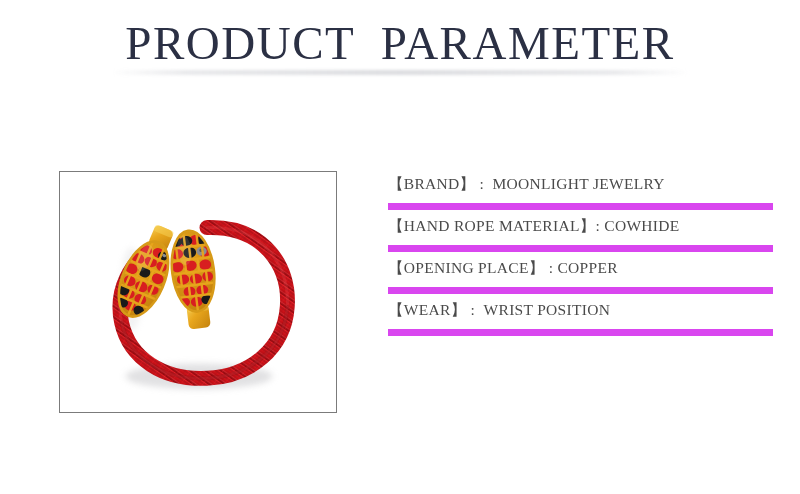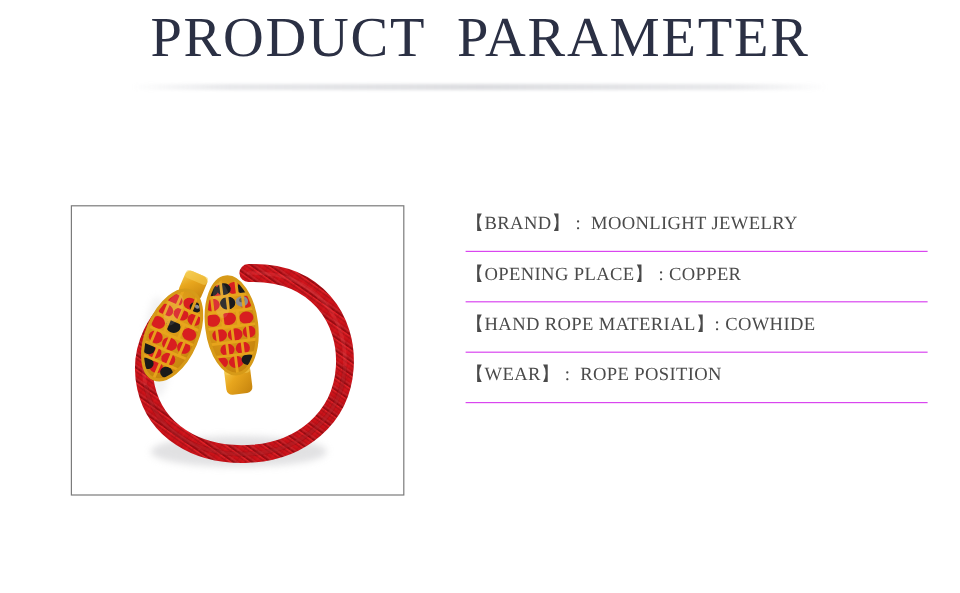--- a/index.html
+++ b/index.html
@@ -20,21 +20,21 @@
   .title-wrap {
     position: absolute;
     left: 0;
     top: 0;
     width: 800px;
     height: 82px;
   }
   .page-title {
     position: absolute;
     left: 0;
-    top: 6px;
+    top: 17px;
     width: 800px;
     text-align: center;
     font-family: "Liberation Serif", "DejaVu Serif", serif;
     font-size: 47px;
     line-height: 52px;
     font-weight: 400;
     color: #2b3044;
     letter-spacing: 1.5px;
     white-space: pre;
   }
@@ -73,21 +73,21 @@
 
   
   .param-list {
     position: absolute;
     left: 388px;
     top: 168px;
     width: 385px;
   }
   .param-row {
     height: 42px;
-    border-bottom: 1px solid #d946ef;
+    border-bottom: 7px solid #d946ef;
     display: flex;
     align-items: center;
     box-sizing: border-box;
   }
   .param-text {
     font-family: "Liberation Serif", "DejaVu Serif", serif;
     font-size: 15.5px;
     line-height: 19px;
     color: #4a4a4a;
     letter-spacing: 0.3px;
@@ -258,25 +258,25 @@
 </div>
 
 <div class="param-list">
 
   <div class="param-row">
     <span class="param-text">【BRAND】 :  MOONLIGHT JEWELRY</span>
   </div>
 
 
   <div class="param-row">
+    <span class="param-text">【HAND ROPE MATERIAL】: COWHIDE</span>
+  </div>
+
+  <div class="param-row">
     <span class="param-text">【OPENING PLACE】 : COPPER</span>
   </div>
 
   <div class="param-row">
-    <span class="param-text">【HAND ROPE MATERIAL】: COWHIDE</span>
-  </div>
-
-  <div class="param-row">
-    <span class="param-text">【WEAR】 :  ROPE POSITION</span>
+    <span class="param-text">【WEAR】 :  WRIST POSITION</span>
   </div>
 
 
 </div>
 
 </body></html>

